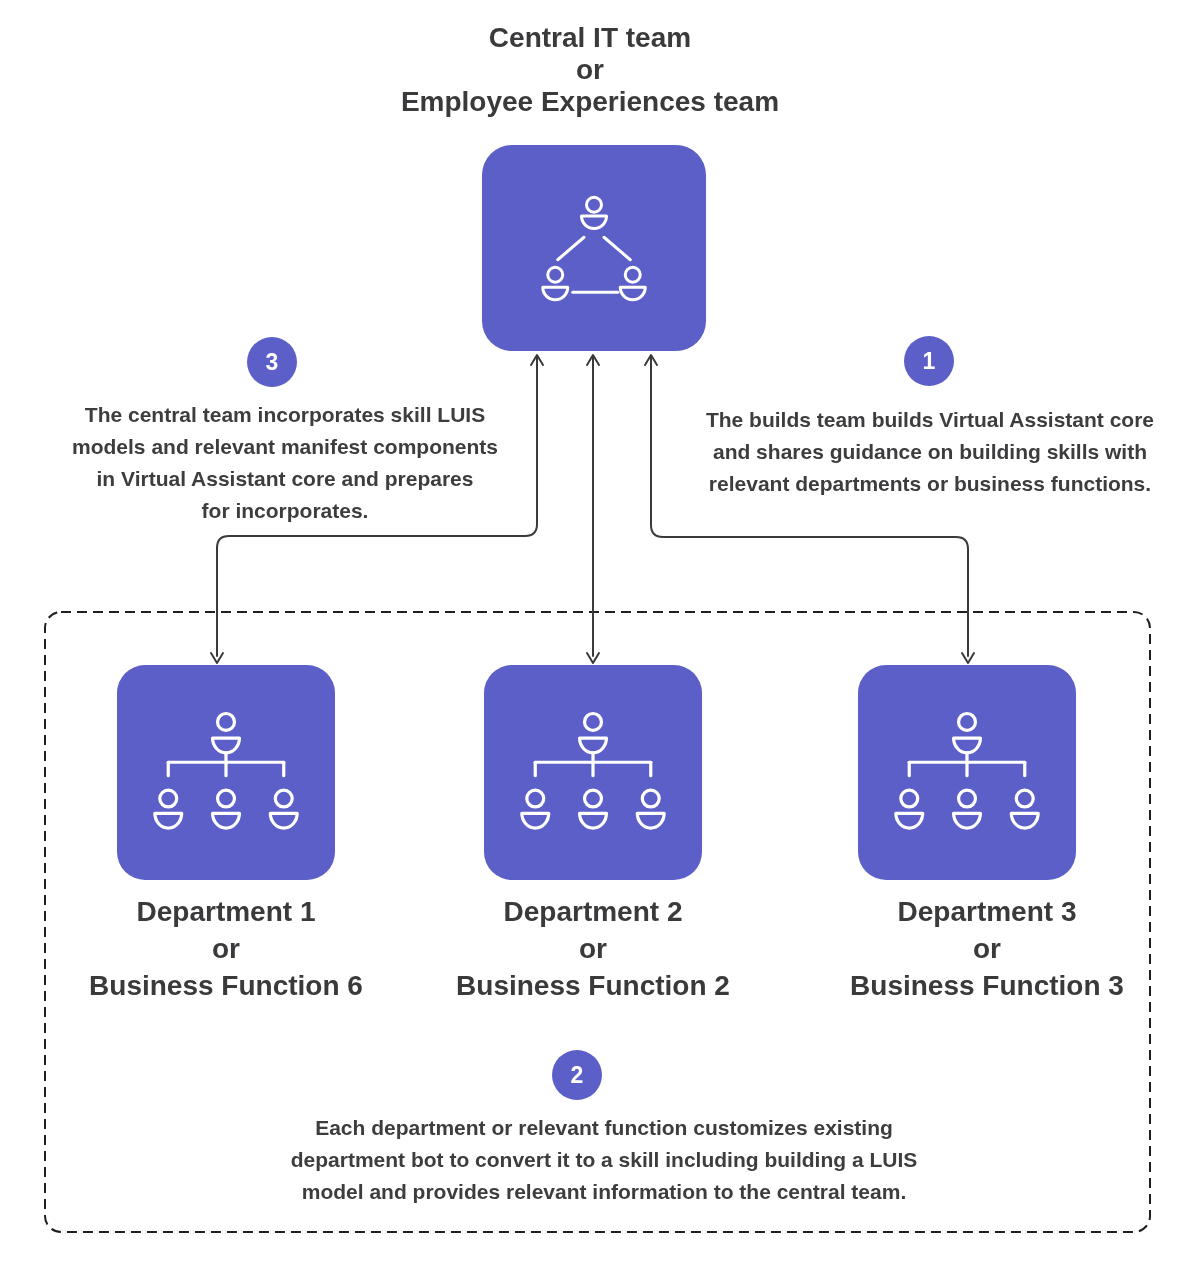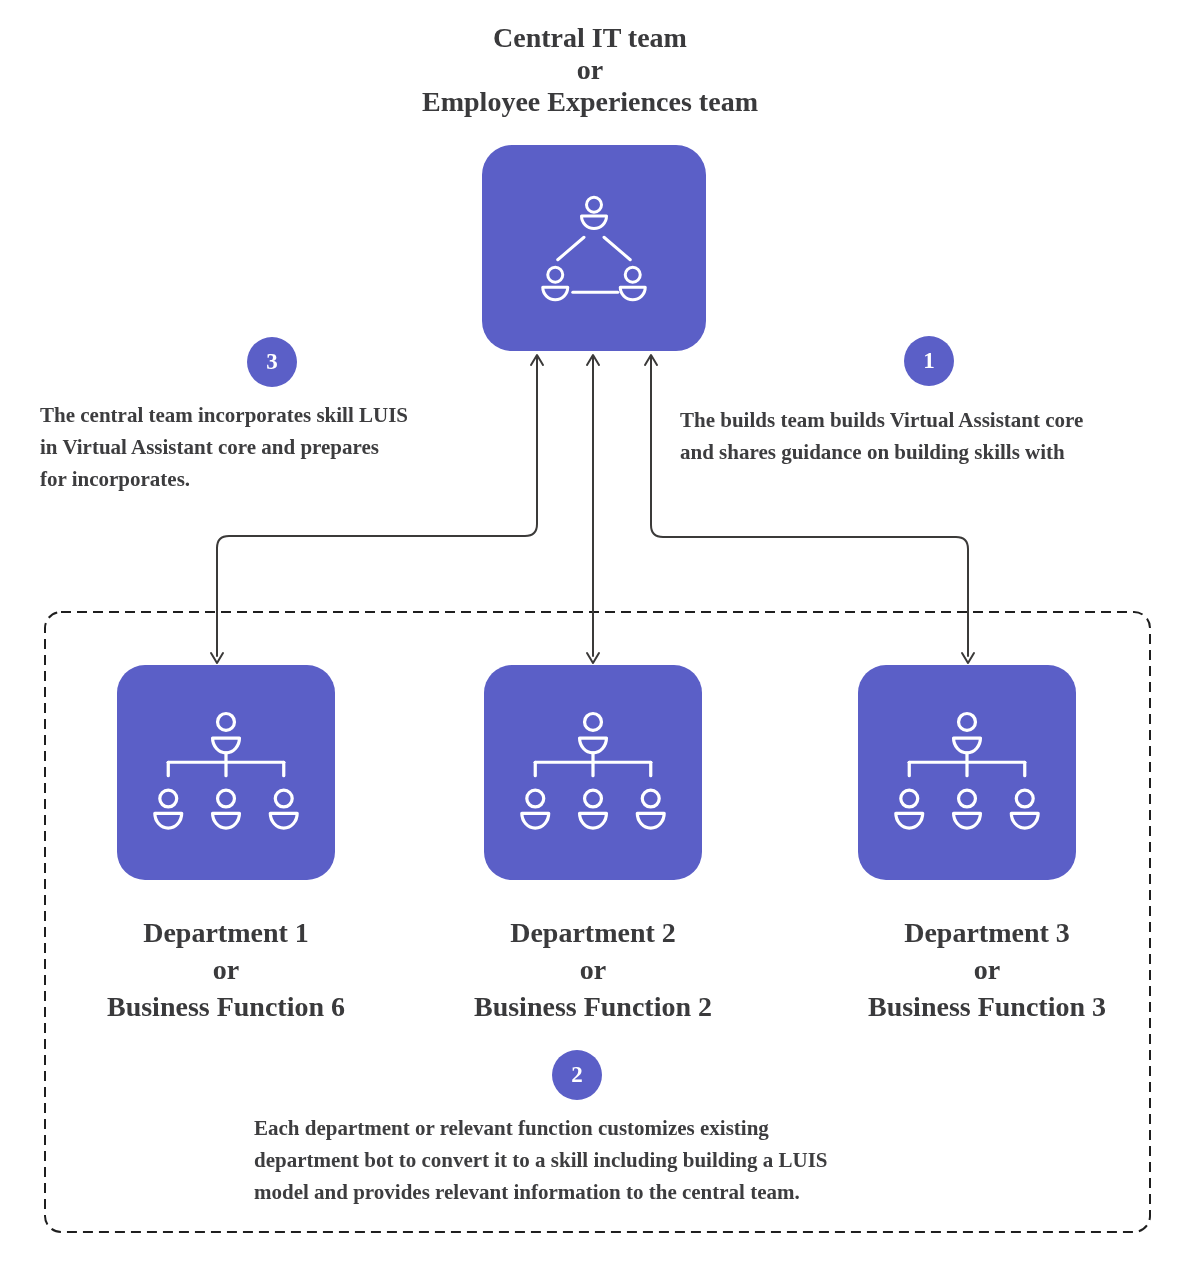--- a/index.html
+++ b/index.html
@@ -1,18 +1,18 @@
 <!DOCTYPE html>
 <html><head>
 <meta charset="utf-8">
 <style>
   html,body{margin:0;padding:0;background:#fff;}
   .canvas{
     position:relative;width:1200px;height:1262px;background:#ffffff;
-    font-family:Liberation Serif, serif;color:#3a3a3c;
+    font-family:Liberation Sans, sans-serif;color:#3a3a3c;
     overflow:hidden;
   }
   .abs{position:absolute;}
   .title-block{left:290px;top:22px;width:600px;text-align:center;}
   .title-line{font-size:28px;font-weight:700;line-height:32px;white-space:nowrap;}
   .team-box{
     background:#5b5fc7;border-radius:30px;display:flex;align-items:center;justify-content:center;
   }
   .central-box{left:482px;top:145px;width:224px;height:206px;}
   .dept-box{width:218px;height:215px;border-radius:28px;}
@@ -20,26 +20,26 @@
   .dept-box-2{left:484px;top:665px;}
   .dept-box-3{left:858px;top:665px;}
   .badge{
     width:50px;height:50px;border-radius:50%;background:#5b5fc7;color:#ffffff;
     display:flex;align-items:center;justify-content:center;
     font-size:23px;font-weight:700;
   }
   .badge-1{left:904px;top:336px;}
   .badge-3{left:247px;top:337px;}
   .badge-2{left:552px;top:1050px;}
-  .step-text{}
+  .step-text{text-align:center;}
   .step-line{font-size:21px;font-weight:700;line-height:32px;white-space:nowrap;color:#3d3d3f;}
   .step-1-text{left:680px;top:404px;width:500px;}
   .step-3-text{left:40px;top:399px;width:490px;}
   .step-2-text{left:254px;top:1112px;width:700px;}
-  .dept-label{width:300px;text-align:center;top:893px;margin-top:21px;}
+  .dept-label{width:300px;text-align:center;top:893px;}
   .dept-label-line{font-size:28px;font-weight:700;line-height:37px;white-space:nowrap;}
   .dept-label-1{left:76px;}
   .dept-label-2{left:443px;text-align:center;}
   .dept-label-3{left:837px;}
   .overlay{left:0;top:0;width:1200px;height:1262px;pointer-events:none;}
   .icon-svg{display:block;}
 </style>
 </head>
 <body>
 
@@ -89,27 +89,29 @@
   </div>
   <div class="abs badge badge-1">
     <span>1</span>
   </div>
   <div class="abs badge badge-2">
     <span>2</span>
   </div>
 
   <div class="abs step-text step-3-text">
     <div class="step-line">The central team incorporates skill LUIS</div>
+    <div class="step-line">models and relevant manifest components</div>
     <div class="step-line">in Virtual Assistant core and prepares</div>
     <div class="step-line">for incorporates.</div>
   </div>
 
   <div class="abs step-text step-1-text">
     <div class="step-line">The builds team builds Virtual Assistant core</div>
     <div class="step-line">and shares guidance on building skills with</div>
+    <div class="step-line">relevant departments or business functions.</div>
   </div>
 
   <div class="abs team-box dept-box dept-box-1">
     <svg class="icon-svg" width="190" height="188" viewBox="0 0 140 140" fill="none" stroke="#ffffff" stroke-width="2.4" stroke-linecap="round" stroke-linejoin="round">
       <circle cx="70" cy="32" r="6.3"></circle>
       <path d="M60 44 H80 A10 11 0 0 1 60 44 Z"></path>
       <line x1="70" y1="55" x2="70" y2="62"></line>
       <line x1="27" y1="62" x2="113" y2="62"></line>
       <line x1="27" y1="62" x2="27" y2="72"></line>
       <line x1="70" y1="62" x2="70" y2="72"></line>

